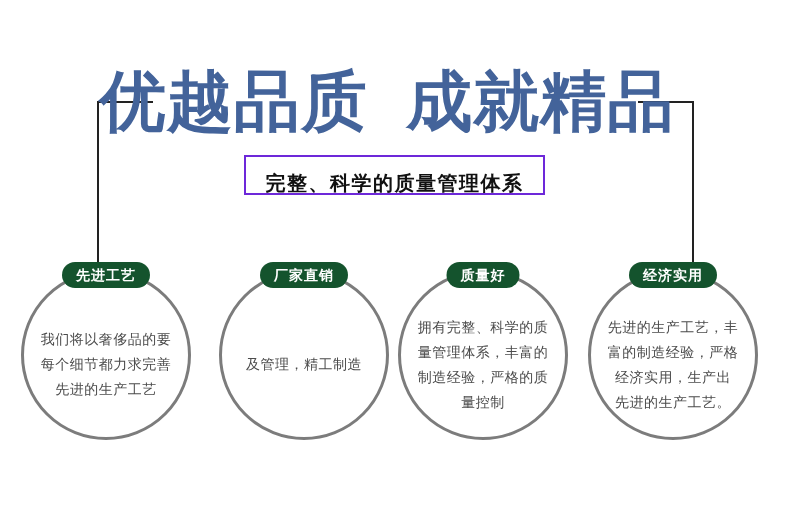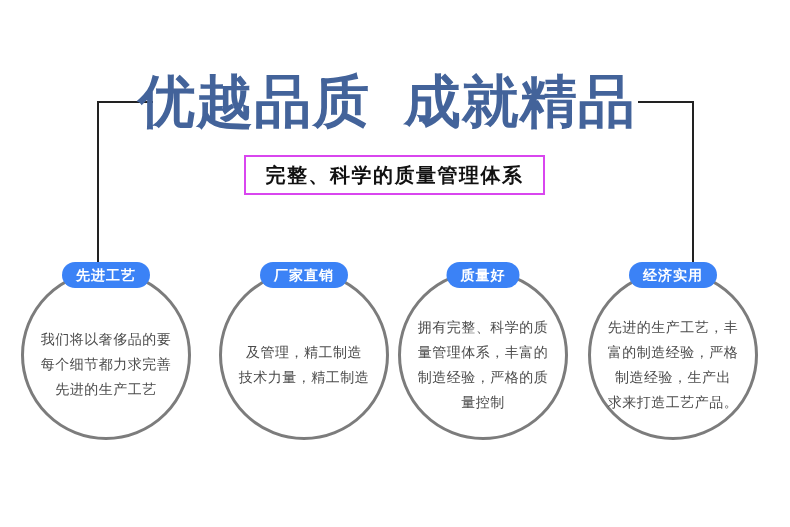--- a/index.html
+++ b/index.html
@@ -18,21 +18,21 @@
     overflow: hidden;
   }
 
   
   .title {
     position: absolute;
     left: 0;
     top: 68px;
     width: 774px;
     text-align: center;
-    font-size: 57px;
+    font-size: 66px;
     font-weight: bold;
     letter-spacing: 1px;
     color: #43639a;
     line-height: 66px;
     white-space: pre;
   }
 
   
   .bracket {
     position: absolute;
@@ -58,24 +58,24 @@
     border-bottom: 0;
   }
 
   
   .subtitle-box {
     position: absolute;
     left: 244px;
     top: 155px;
     width: 301px;
     height: 40px;
-    border: 2px solid #d946ef;
+    border: 2px solid #6d28d9;
     box-sizing: border-box;
     display: flex;
-    align-items: center;
+    align-items: flex-end;
     justify-content: center;
   }
   .subtitle-text {
     font-size: 20px;
     font-weight: bold;
     color: #111111;
     letter-spacing: 1.5px;
     line-height: 1;
   }
 
@@ -108,21 +108,21 @@
     border-radius: 50%;
     box-sizing: border-box;
     background: transparent;
   }
 
   .badge {
     position: absolute;
     top: 0px;
     left: 50%;
     transform: translateX(-50%);
-    background: #3b82f6;
+    background: #14532d;
     color: #ffffff;
     border-radius: 13px;
     height: 26px;
     line-height: 26px;
     padding: 0 14px;
     font-size: 14px;
     font-weight: bold;
     letter-spacing: 1px;
     white-space: nowrap;
     z-index: 3;
@@ -171,40 +171,39 @@
         <span>每个细节都力求完善</span>
         <span>先进的生产工艺</span>
       </div>
     </div>
 
     <div class="card card-1">
       <div class="circle"></div>
       <div class="badge">厂家直销</div>
       <div class="body-text">
         <span>及管理，精工制造</span>
-        <span>技术力量，精工制造</span>
       </div>
     </div>
 
     <div class="card card-2">
       <div class="circle"></div>
       <div class="badge">质量好</div>
       <div class="body-text">
         <span>拥有完整、科学的质</span>
         <span>量管理体系，丰富的</span>
         <span>制造经验，严格的质</span>
         <span>量控制</span>
       </div>
     </div>
 
     <div class="card card-3">
       <div class="circle"></div>
       <div class="badge">经济实用</div>
       <div class="body-text">
         <span>先进的生产工艺，丰</span>
         <span>富的制造经验，严格</span>
-        <span>制造经验，生产出</span>
-        <span>求来打造工艺产品。</span>
+        <span>经济实用，生产出</span>
+        <span>先进的生产工艺。</span>
       </div>
     </div>
 
   </div>
 </div>
 
 </body></html>

